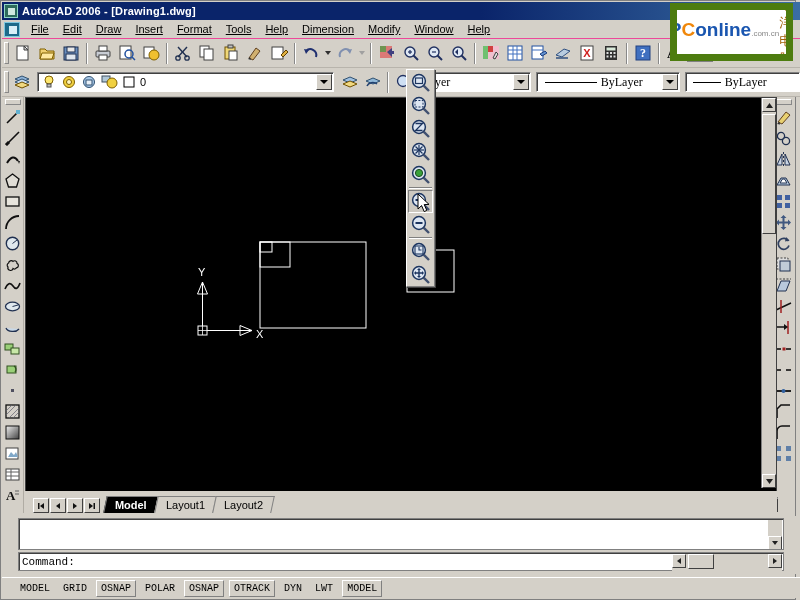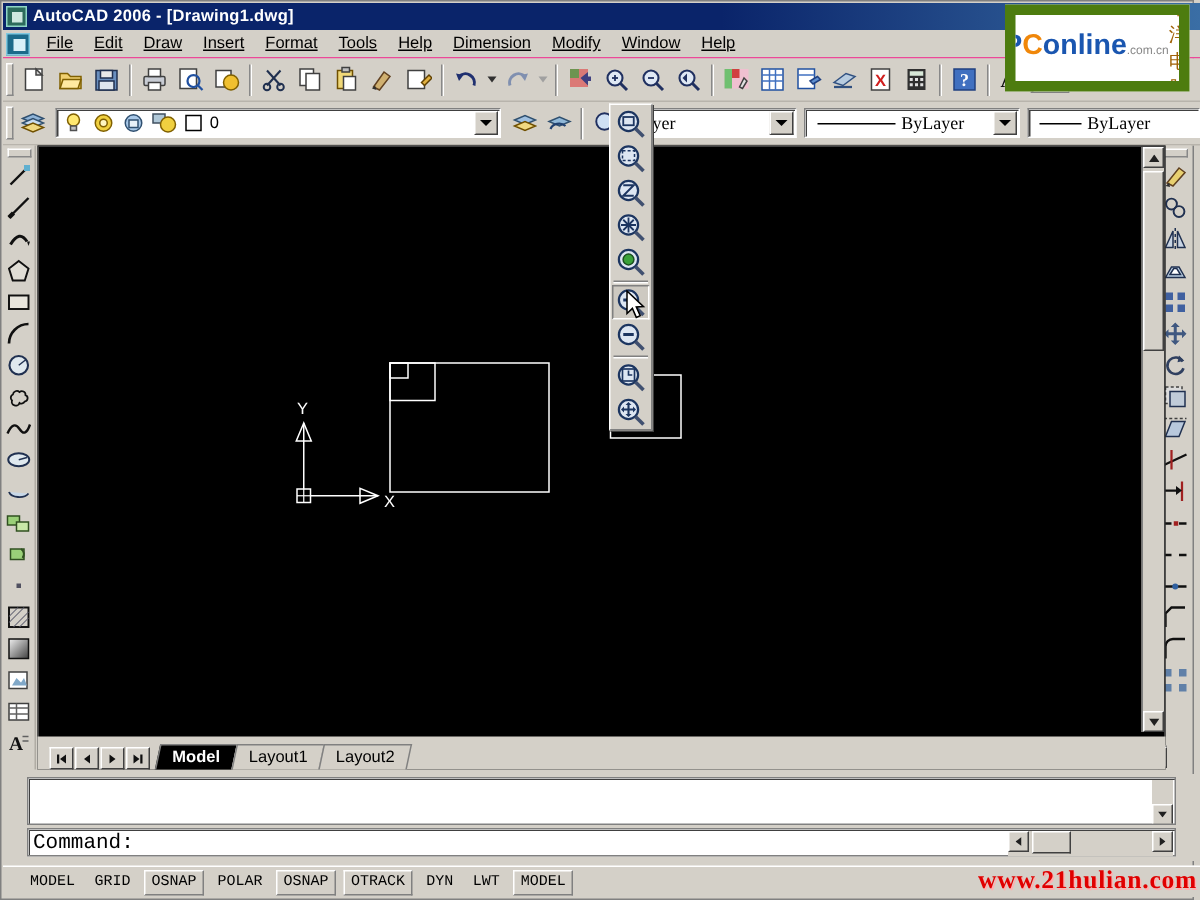--- a/index.html
+++ b/index.html
@@ -176,21 +176,21 @@
     position:absolute; left:14px; top:2px; width:766px; height:32px;
     background:#fff; border:1px solid #808080;
     box-shadow: inset 1px 1px 0 #404040;
     font-family:"Liberation Mono", monospace; font-size:11px;
     padding:1px 3px; overflow:hidden; line-height:15px; white-space:pre;
   }
   .cmd-input {
     position:absolute; left:14px; top:36px; width:766px; height:19px;
     background:#fff; border:1px solid #808080;
     box-shadow: inset 1px 1px 0 #404040;
-    font-family:"Liberation Mono", monospace; font-size:14px;
+    font-family:"Liberation Mono", monospace; font-size:11px;
     padding:1px 3px; display:flex; align-items:center;
   }
   .cmd-vscroll {
     position:absolute; right:1px; top:1px; width:14px; height:30px;
     background:#d4d0c8;
   }
   .cmd-hscroll {
     position:absolute; right:1px; top:1px; height:17px; width:110px;
     background:#d4d0c8; display:flex; justify-content:flex-end;
   }
@@ -1020,16 +1020,15 @@
       </div>
     <div class="sbtn">
         <span>DYN</span>
       </div>
     <div class="sbtn">
         <span>LWT</span>
       </div>
     <div class="sbtn raised">
         <span>MODEL</span>
       </div>
-    <div class="watermark">www.21hulian.com</div>
   </div>
 
 </div>
 
 </body></html>

